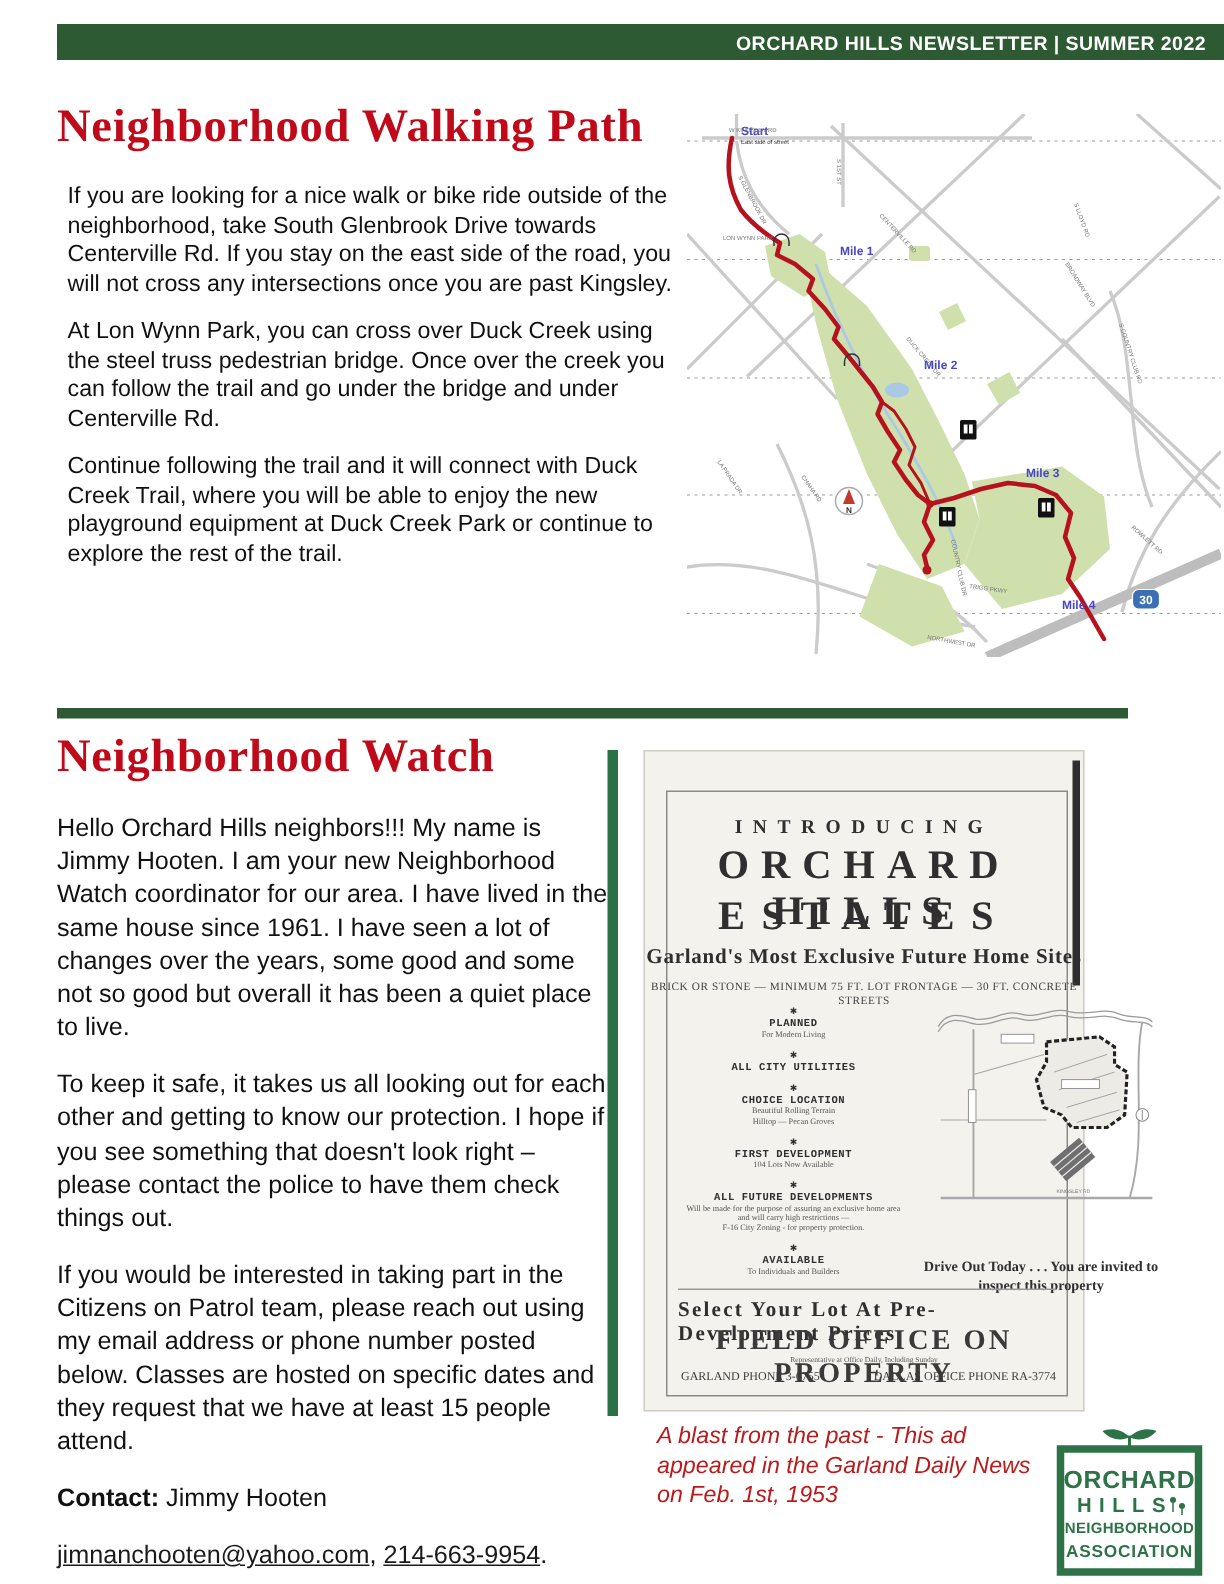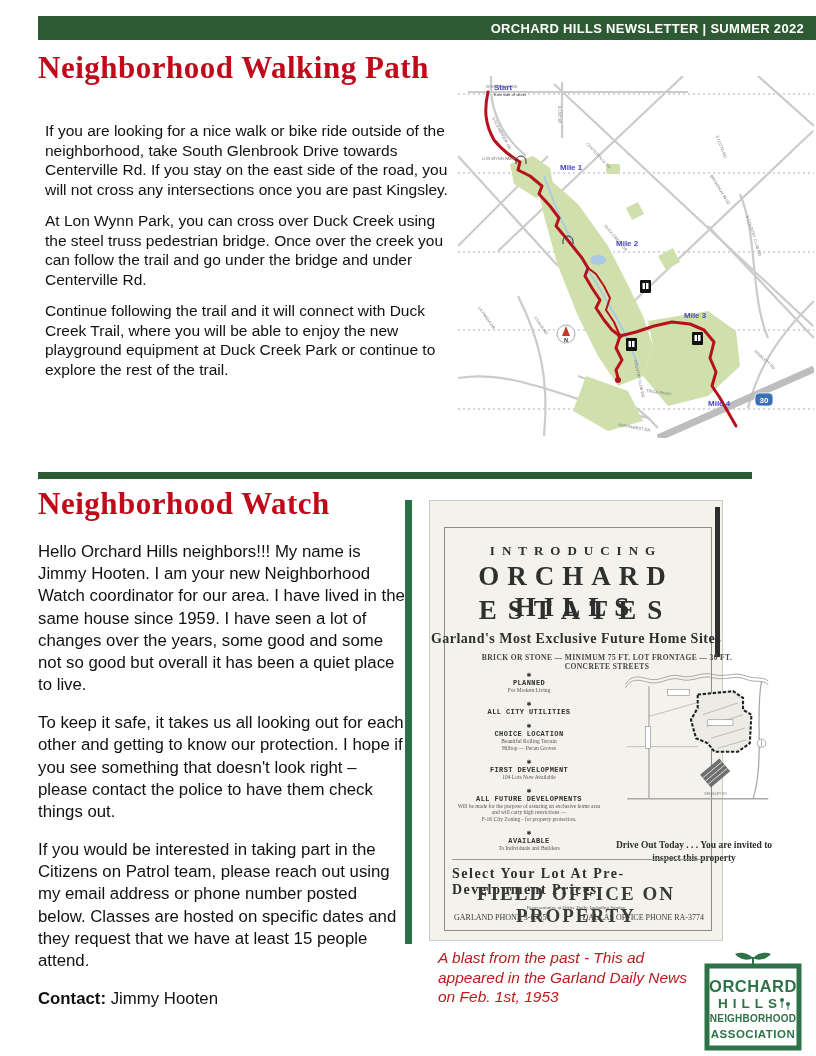--- a/index.html
+++ b/index.html
@@ -6,21 +6,21 @@
   #page{position:relative;width:816px;height:1056px;background:#fff;overflow:hidden;
         font-family:"Liberation Sans",sans-serif;color:#111;}
 
   
   #header-bar{position:absolute;left:38px;top:16px;width:778px;height:24px;background:#2d5a32;
     display:flex;align-items:center;justify-content:flex-end;box-sizing:border-box;padding-right:12px;padding-left:48px;}
   #header-bar span{color:#fff;font-size:13px;font-weight:600;letter-spacing:.3px;}
 
   .heading{position:absolute;font-family:"Liberation Serif",serif;font-weight:bold;
     color:#c00a1a;font-size:31px;letter-spacing:.5px;white-space:nowrap;}
-  #h1{left:38px;top:50px;}
+  #h1{left:38px;top:66px;}
   #h2{left:38px;top:486px;}
 
   
   #col1{position:absolute;left:45px;top:121px;width:409px;font-size:15.5px;line-height:1.26;}
   #col1 p{margin:0 0 12px 0;}
   #col2{position:absolute;left:38px;top:541px;width:368px;font-size:16.8px;line-height:1.32;}
   #col2 p{margin:0 0 16px 0;}
   #col2 .contact{margin-top:4px;}
   .b{font-weight:bold;}
   #col2 a{color:#1a1a1a;text-decoration:underline;cursor:pointer;}
@@ -34,21 +34,21 @@
   
   #ad{position:absolute;left:429px;top:500px;width:294px;height:441px;background:#f4f2ed;
       border:1px solid #cfccc5;box-sizing:border-box;font-family:"Liberation Serif",serif;color:#2f2f2f;}
   #ad .frame{position:absolute;left:14px;right:10px;top:26px;bottom:9px;border:1px solid #8a8a88;}
   #ad .scan-edge{position:absolute;right:2px;top:6px;width:5px;height:150px;background:#2e2e2e;}
   .adc{position:absolute;left:0;width:100%;text-align:center;}
   #ad-intro{top:42px;font-size:13px;font-weight:bold;letter-spacing:7px;}
   #ad-title1{top:60px;font-size:27px;font-weight:bold;letter-spacing:8px;}
   #ad-title2{top:94px;font-size:27px;font-weight:bold;letter-spacing:11px;}
   #ad-sub{top:130px;font-size:14px;font-weight:bold;letter-spacing:.5px;}
-  #ad-specs{top:152px;font-size:7.5px;font-weight:bold;letter-spacing:.4px;color:#444;padding-left:31px;}
+  #ad-specs{top:152px;font-size:7.5px;font-weight:normal;letter-spacing:.4px;color:#444;}
   #ad-features{position:absolute;left:24px;top:170px;width:150px;text-align:center;}
   .feat{margin-bottom:6px;}
   .feat .star{font-size:6px;line-height:8px;color:#333;}
   .feat .ft{font-size:7px;font-weight:bold;letter-spacing:.4px;font-family:Liberation Mono, monospace;}
   .feat .fs{font-size:5.5px;color:#555;white-space:pre-line;line-height:1.25;}
   .feat .fs:empty{display:none;}
   #ad-plat{position:absolute;left:176px;top:165px;width:180px;height:168px;}
   #ad-drive{position:absolute;left:176px;top:338px;width:176px;text-align:center;
             font-size:9.5px;font-weight:bold;white-space:pre-line;line-height:1.35;}
   #ad-select{position:absolute;left:22px;right:18px;top:358px;text-align:left;font-size:14px;
@@ -200,25 +200,28 @@
         <text class="roadlbl" x="258" y="60" transform="rotate(70 258 60)">S LLOYD RD</text>
       </g>
     </svg>
   </div>
 
   <div id="divider"></div>
 
   <div id="h2" class="heading">Neighborhood Watch</div>
 
   <div id="col2">
-    <p>Hello Orchard Hills neighbors!!! My name is Jimmy Hooten. I am your new Neighborhood Watch coordinator for our area. I have lived in the same house since 1959. I have seen a lot of changes over the years, some good and some not so good but overall it has been a quiet place to live.</p>
+    <p>Hello Orchard Hills neighbors!!! My name is Jimmy Hooten. I am your new Neighborhood Watch coordinator for our area. I have lived in the same house since 1961. I have seen a lot of changes over the years, some good and some not so good but overall it has been a quiet place to live.</p>
     <p>To keep it safe, it takes us all looking out for each other and getting to know our protection. I hope if you see something that doesn't look right – please contact the police to have them check things out.</p>
     <p>If you would be interested in taking part in the Citizens on Patrol team, please reach out using my email address or phone number posted below. Classes are hosted on specific dates and they request that we have at least 15 people attend.</p>
     <p class="contact">
       <span class="b">Contact:</span><span> Jimmy Hooten</span>
+    </p>
+    <p>
+      <a>jimnanchooten@yahoo.com</a><span>, </span><a>214-663-9954</a><span>.</span>
     </p>
   </div>
 
   <div id="green-bar"></div>
 
   <div id="ad">
     <div class="scan-edge"></div>
     <div class="frame"></div>
     <div id="ad-intro" class="adc">INTRODUCING</div>
     <div id="ad-title1" class="adc">ORCHARD HILLS</div>

